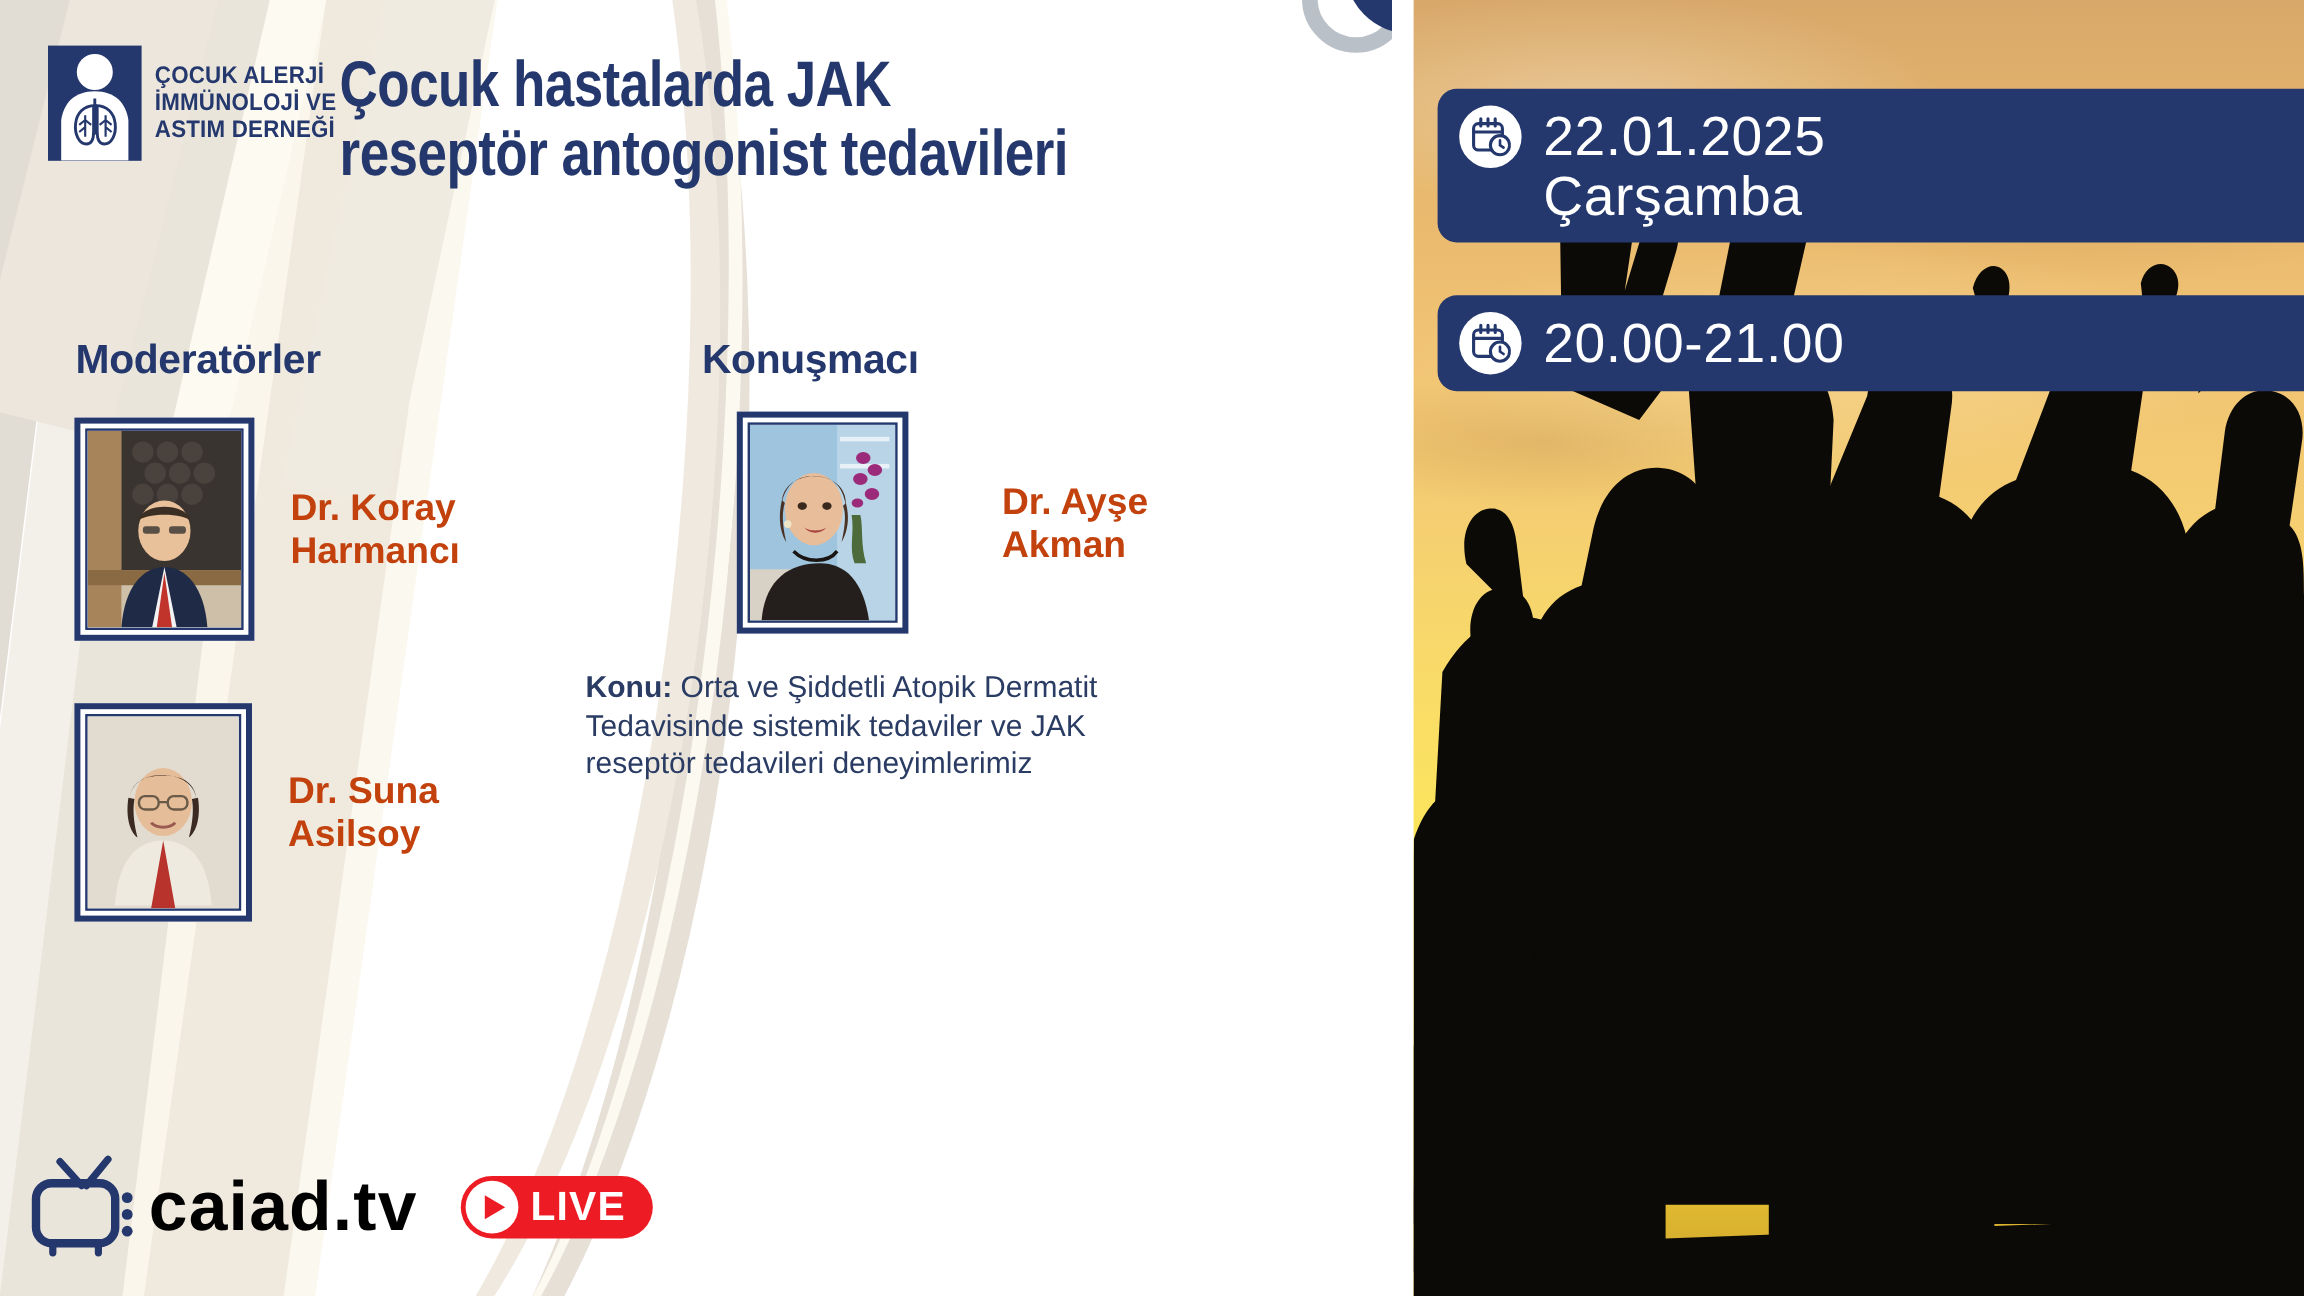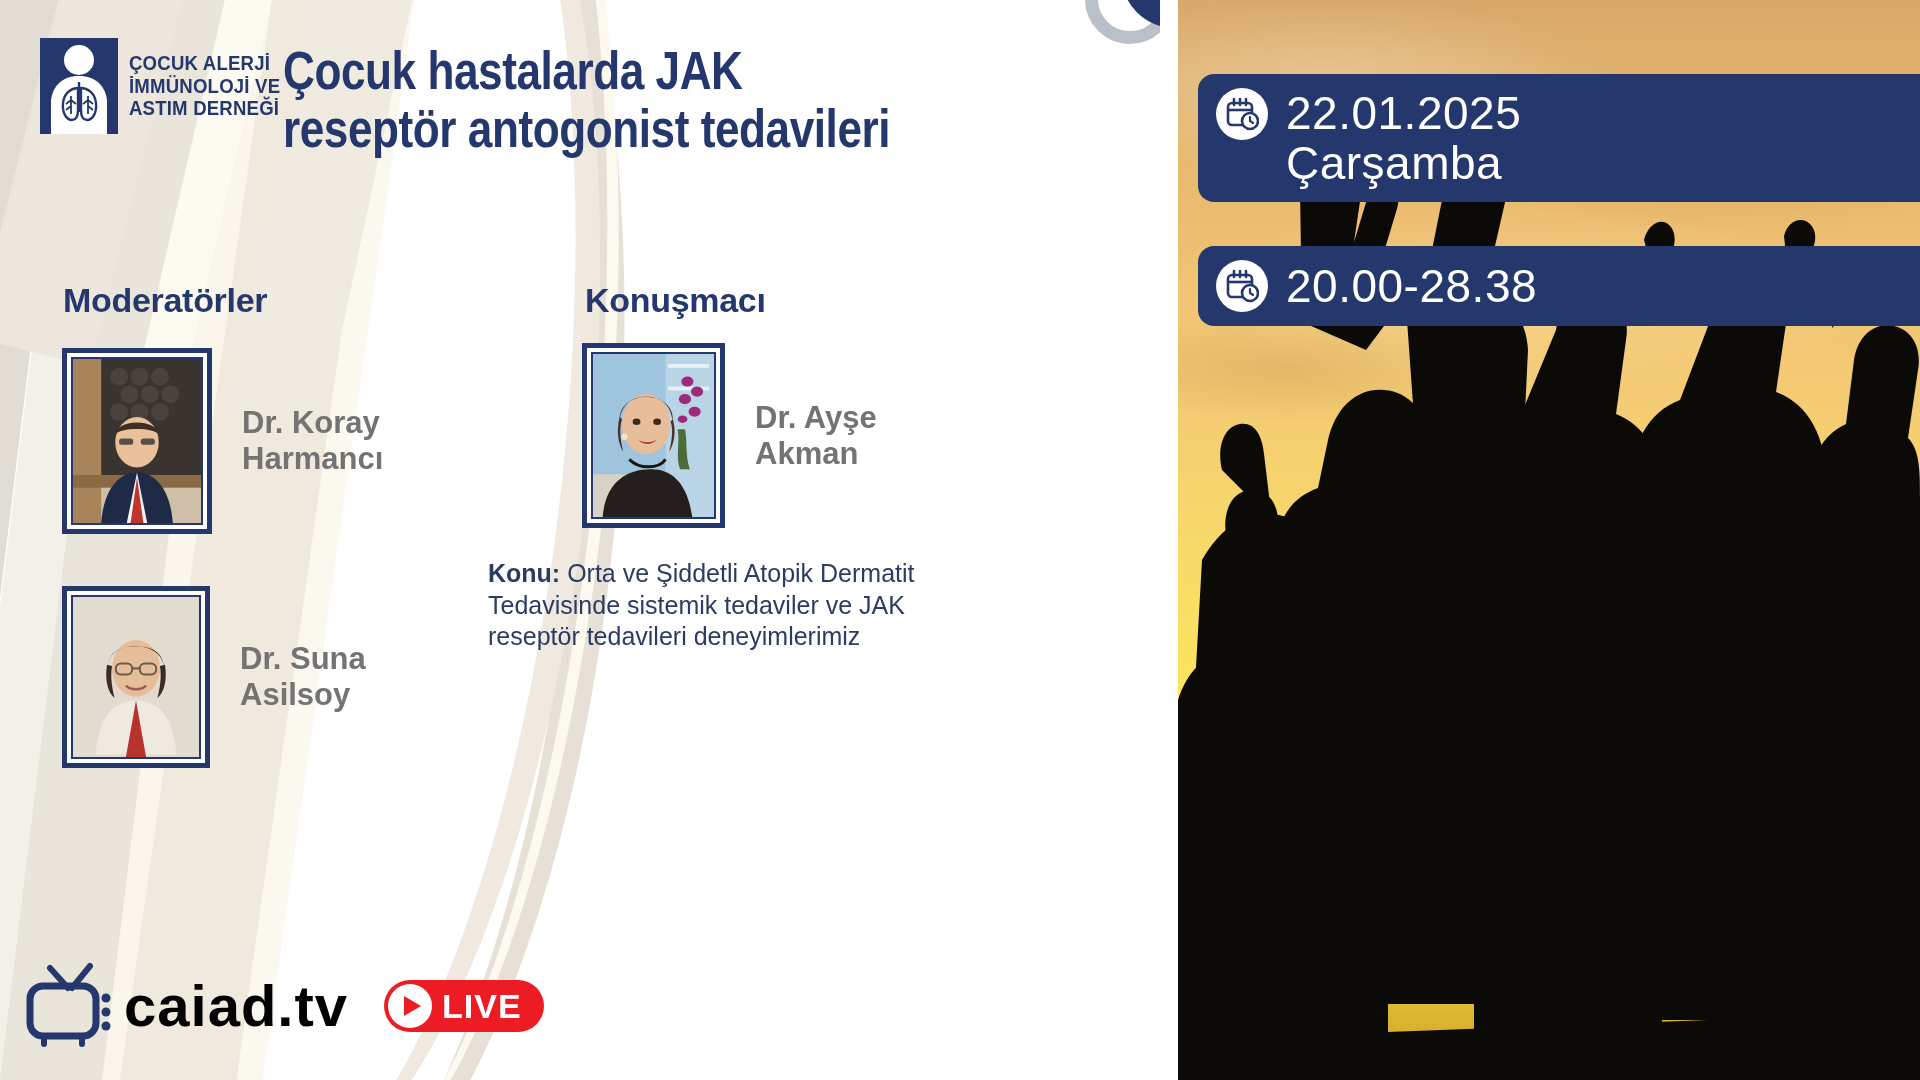--- a/index.html
+++ b/index.html
@@ -140,31 +140,31 @@
     padding: 4px;
     background: #ffffff;
   }
   .frame-inner {
     border: 2px solid #24386e;
     width: 100%; height: 100%;
     overflow: hidden;
     position: relative;
   }
   .pname {
-    color: #737373;
+    color: #c2410c;
     font-weight: 700;
     font-size: 31px;
     line-height: 1.16;
     margin-left: 30px;
     white-space: pre-line;
   }
 
   #person-koray  { left: 62px;  top: 348px; }
   #person-suna   { left: 62px;  top: 586px; }
-  #person-ayse   { left: 582px; top: 343px; }
+  #person-ayse   { left: 614px; top: 343px; gap: 48px; }
 
   
   .ph { width: 100%; height: 100%; display:block; }
 
   
   #topic {
     position: absolute; left: 488px; top: 558px;
     width: 482px;
     color: #2a3c63;
     font-size: 25px;
@@ -509,16 +509,16 @@
   <div class="badge" id="badge-time">
     <div class="badge-icon">
       <svg viewBox="0 0 34 34" xmlns="http://www.w3.org/2000/svg">
         <rect x="3" y="6" width="24" height="22" rx="4" fill="none" stroke="#24386e" stroke-width="2.6"></rect>
         <path d="M3 13 H27" stroke="#24386e" stroke-width="2.6"></path>
         <path d="M9 2 V8 M15 2 V8 M21 2 V8" stroke="#24386e" stroke-width="2.6" stroke-linecap="round"></path>
         <circle cx="25" cy="24" r="8" fill="#ffffff" stroke="#24386e" stroke-width="2.6"></circle>
         <path d="M25 20 V24 L28 26" stroke="#24386e" stroke-width="2.2" stroke-linecap="round" fill="none"></path>
       </svg>
     </div>
-    <div class="badge-txt">20.00-28.38</div>
+    <div class="badge-txt">20.00-21.00</div>
   </div>
 
 </div>
 
 </body></html>

